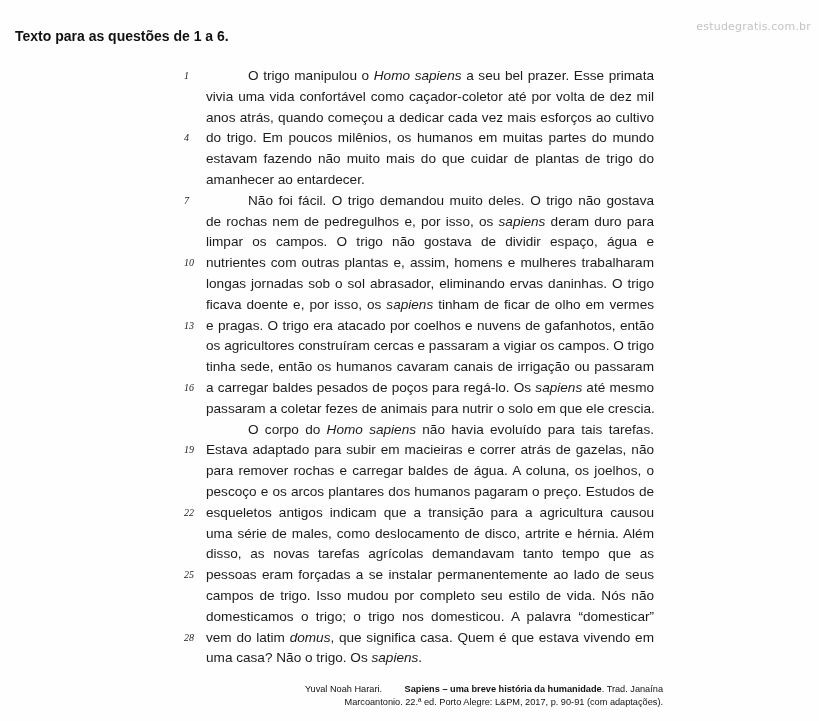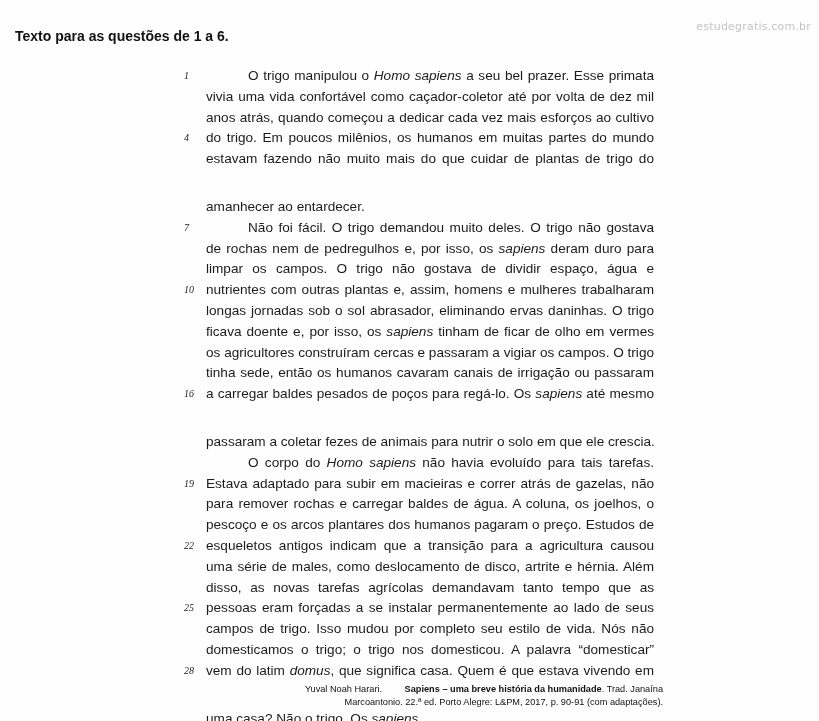--- a/index.html
+++ b/index.html
@@ -21,21 +21,21 @@
   .text-block {
     position: absolute; left: 206px; top: 66px; width: 448px;
   }
   .line {
     position: relative; height: 20.8px; line-height: 20.8px;
     font-size: 13.6px; white-space: nowrap;
     font-family: "Liberation Sans", sans-serif;
     color: #1b1b1b;
   }
   .line .content { display: block; text-align: justify; text-align-last: justify; }
-  .line.last .content { text-align-last: left; margin-top: 27px; }
+  .line.last .content { text-align-last: left; }
   .line.indent .content { padding-left: 42px; }
   .line .num {
     position: absolute; left: -22px; width: 16px; text-align: left;
     font-size: 10px; font-style: italic; color: #222;
     font-family: "Liberation Serif", serif;
   }
   .citation {
     position: absolute; right: 156px; top: 683px; text-align: right;
     font-size: 9.2px; line-height: 12.5px; color: #111;
     font-family: "Liberation Sans", sans-serif;
@@ -85,20 +85,24 @@
       <span class="num">10</span>
       <span class="content"><span>nutrientes com outras plantas e, assim, homens e mulheres trabalharam</span></span>
     </div>
     <div class="line">
       <span class="content"><span>longas jornadas sob o sol abrasador, eliminando ervas daninhas. O trigo</span></span>
     </div>
     <div class="line">
       <span class="content"><span>ficava doente e, por isso, os </span><i>sapiens</i><span> tinham de ficar de olho em vermes</span></span>
     </div>
     <div class="line">
+      <span class="num">13</span>
+      <span class="content"><span>e pragas. O trigo era atacado por coelhos e nuvens de gafanhotos, então</span></span>
+    </div>
+    <div class="line">
       <span class="content"><span>os agricultores construíram cercas e passaram a vigiar os campos. O trigo</span></span>
     </div>
     <div class="line">
       <span class="content"><span>tinha sede, então os humanos cavaram canais de irrigação ou passaram</span></span>
     </div>
     <div class="line">
       <span class="num">16</span>
       <span class="content"><span>a carregar baldes pesados de poços para regá-lo. Os </span><i>sapiens</i><span> até mesmo</span></span>
     </div>
     <div class="line last">

